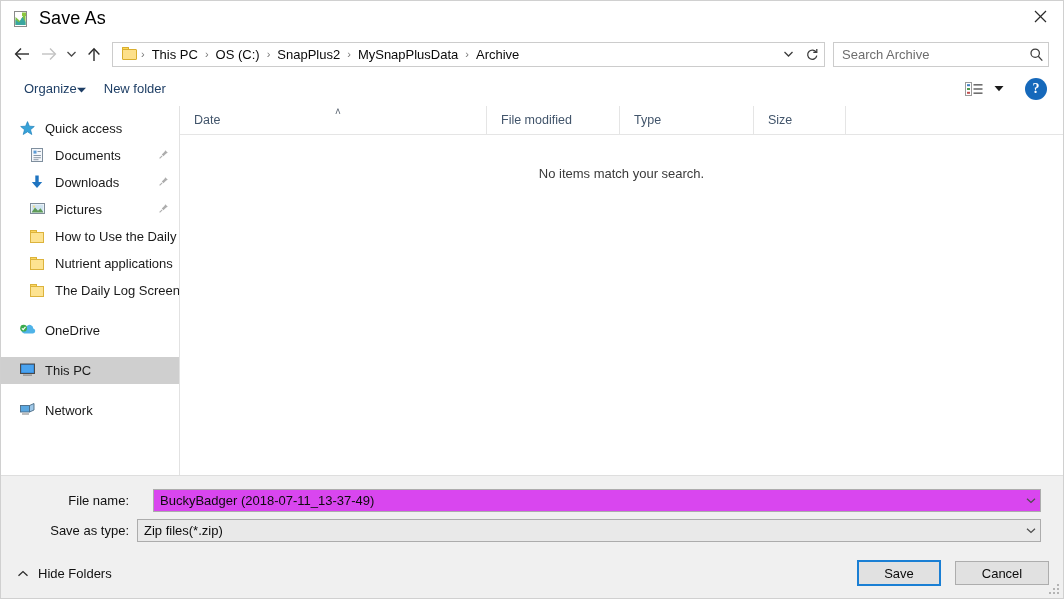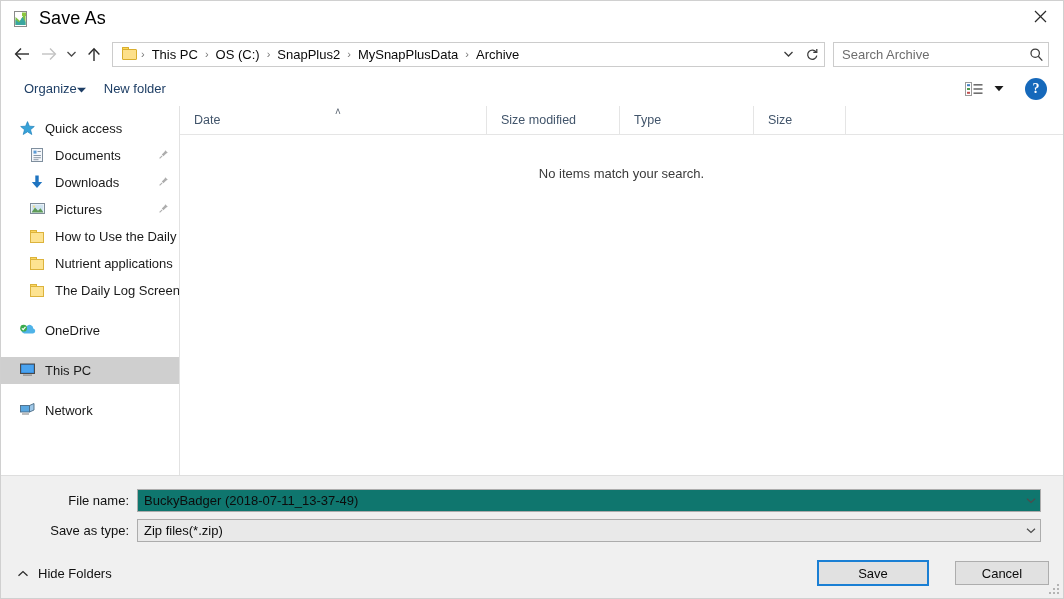--- a/index.html
+++ b/index.html
@@ -332,21 +332,21 @@
   }
   .combo {
     flex: 1;
     height: 23px;
     border: 1px solid #acacac;
     display: flex;
     align-items: center;
     box-sizing: border-box;
     min-width: 0;
   }
-  .combo.white { background: #0f766e; }
+  .combo.white { background: #d946ef; margin-left: 16px; }
   .combo.gray { background: #e9e9e9; }
   .combo-value {
     flex: 1;
     font-size: 13px;
     color: #0c0c0c;
     padding-left: 6px;
     border: none;
     outline: none;
     background: transparent;
     font-family: "Liberation Sans", sans-serif;
@@ -388,23 +388,23 @@
     background: #e1e1e1;
     border: 1px solid #adadad;
     display: flex;
     align-items: center;
     justify-content: center;
     font-family: "Liberation Sans", sans-serif;
     box-sizing: border-box;
   }
   .btn.default {
     border: 2px solid #1a7fd4;
-    width: 112px;
+    width: 84px;
     height: 26px;
-    margin-right: 26px;
+    margin-right: 14px;
   }
   .grip {
     position: absolute;
     right: 3px;
     bottom: 3px;
     width: 11px;
     height: 11px;
   }
   .grip i {
     position: absolute;
@@ -664,21 +664,21 @@
       </div>
     </div>
 
     <div class="filepane">
       <div class="col-headers">
         <div class="col" style="width:307px">
           <span>Date</span>
           <span class="sort-caret">˄</span>
         </div>
         <div class="col" style="width:133px">
-          <span>Size modified</span>
+          <span>File modified</span>
         </div>
         <div class="col" style="width:134px">
           <span>Type</span>
         </div>
         <div class="col" style="width:92px">
           <span>Size</span>
         </div>
         <div class="col" style="flex:1;border-right:none"></div>
       </div>
       <div class="empty-msg">No items match your search.</div>

